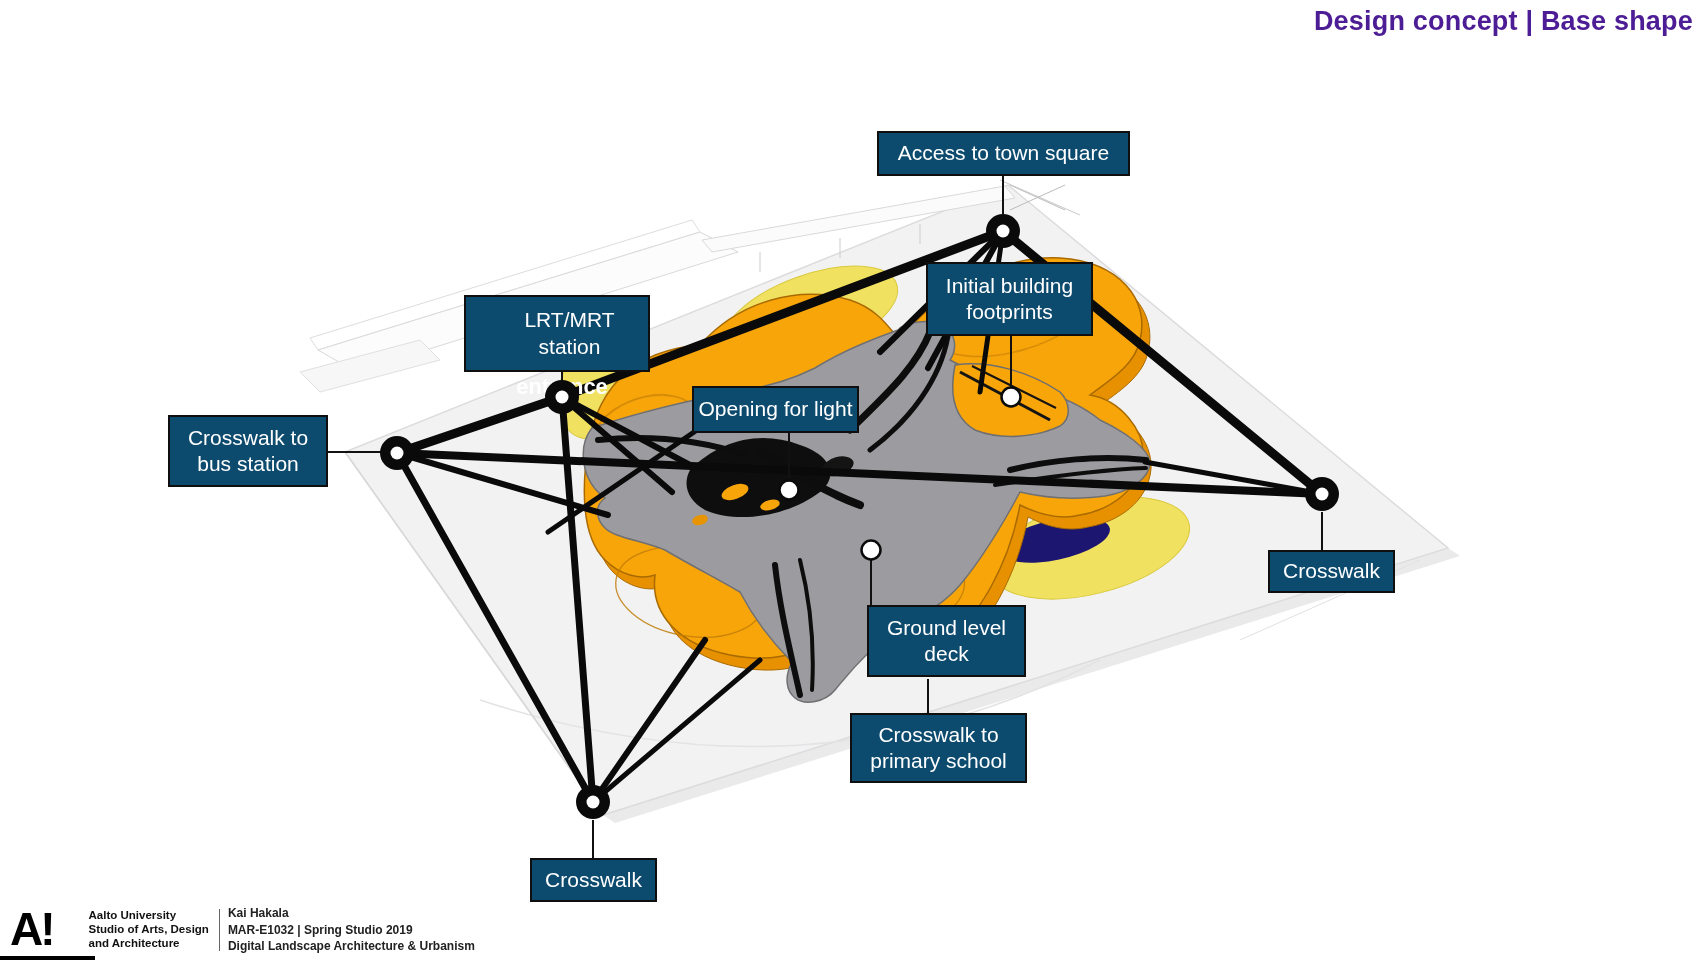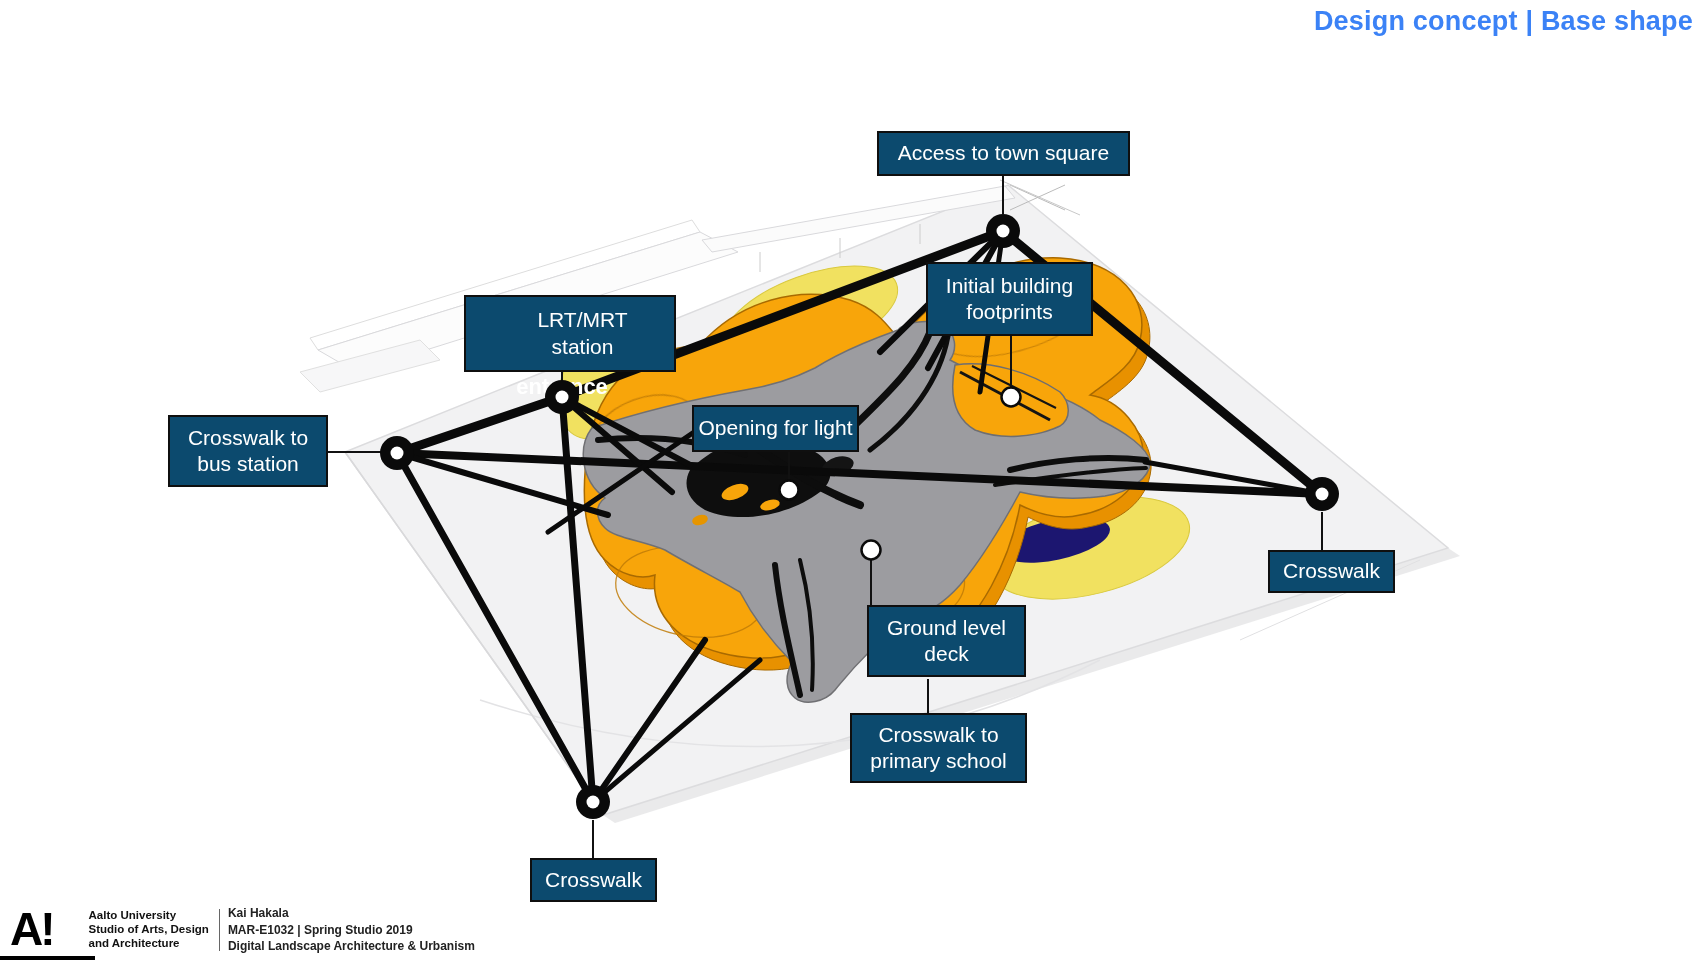--- a/index.html
+++ b/index.html
@@ -1,19 +1,19 @@
 <!DOCTYPE html>
 <html><head>
 <meta charset="utf-8">
 <style>
   html,body{margin:0;padding:0;background:#fff;}
   .slide{position:relative;width:1707px;height:960px;background:#ffffff;overflow:hidden;
          font-family:"Liberation Sans",sans-serif;}
   .slide-title{position:absolute;top:6px;right:14px;font-size:27px;font-weight:bold;
-               color:#3b82f6;letter-spacing:.2px;}
+               color:#4c1d95;letter-spacing:.2px;}
   svg.art{position:absolute;left:0;top:0;}
   .callout{position:absolute;box-sizing:border-box;background:#0c4a6e;border:2px solid #0f0f0f;
            color:#fff;font-size:21px;line-height:1.24;display:flex;align-items:center;
            justify-content:center;text-align:center;white-space:pre-line;z-index:5;}
   .footer{position:absolute;left:10px;bottom:6px;display:flex;align-items:center;z-index:6;}
   .aalto-logo{font-size:46px;font-weight:800;letter-spacing:-3px;color:#000;
               line-height:.8;margin-right:8px;font-family:"Liberation Sans",sans-serif;}
   .inst{font-size:11.5px;font-weight:bold;color:#111;line-height:1.2;margin-right:10px;margin-left:28px;}
   .divider{width:1px;height:42px;background:#666;margin-right:8px;}
   .course{font-size:12px;font-weight:600;color:#222;line-height:1.35;}
@@ -159,24 +159,24 @@
         <circle cx="871" cy="550" r="9.5" fill="#ffffff" stroke="#0a0a0a" stroke-width="2.5"></circle>
       </g>
     </g>
   </svg>
 
   <div class="callout" style="left:877px;top:131px;width:253px;height:45px;">Access to town square</div>
 
   <div class="callout" style="left:926px;top:262px;width:167px;height:74px;">Initial building
 footprints</div>
 
-  <div class="callout" style="left:464px;top:295px;width:212px;height:77px;padding-left:25px;">LRT/MRT
+  <div class="callout" style="left:464px;top:295px;width:186px;height:77px;padding-left:25px;">LRT/MRT
 station</div>
 
-  <div class="callout" style="left:692px;top:386px;width:167px;height:47px;margin-top:19px;">Opening for light</div>
+  <div class="callout" style="left:692px;top:386px;width:167px;height:47px;">Opening for light</div>
 
   <div class="callout" style="left:168px;top:415px;width:160px;height:72px;">Crosswalk to
 bus station</div>
 
   <div class="callout" style="left:1268px;top:550px;width:127px;height:43px;">Crosswalk</div>
 
   <div class="callout" style="left:867px;top:605px;width:159px;height:72px;text-align:center;">Ground level
 deck</div>
 
   <div class="callout" style="left:850px;top:713px;width:177px;height:70px;">Crosswalk to

